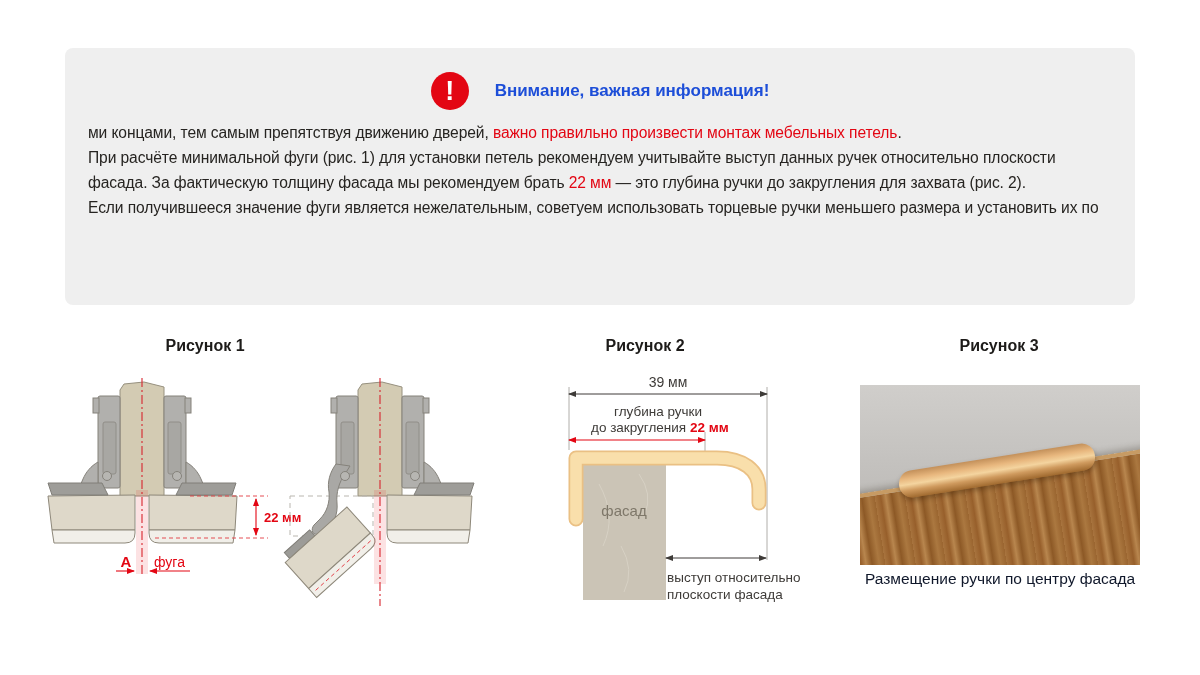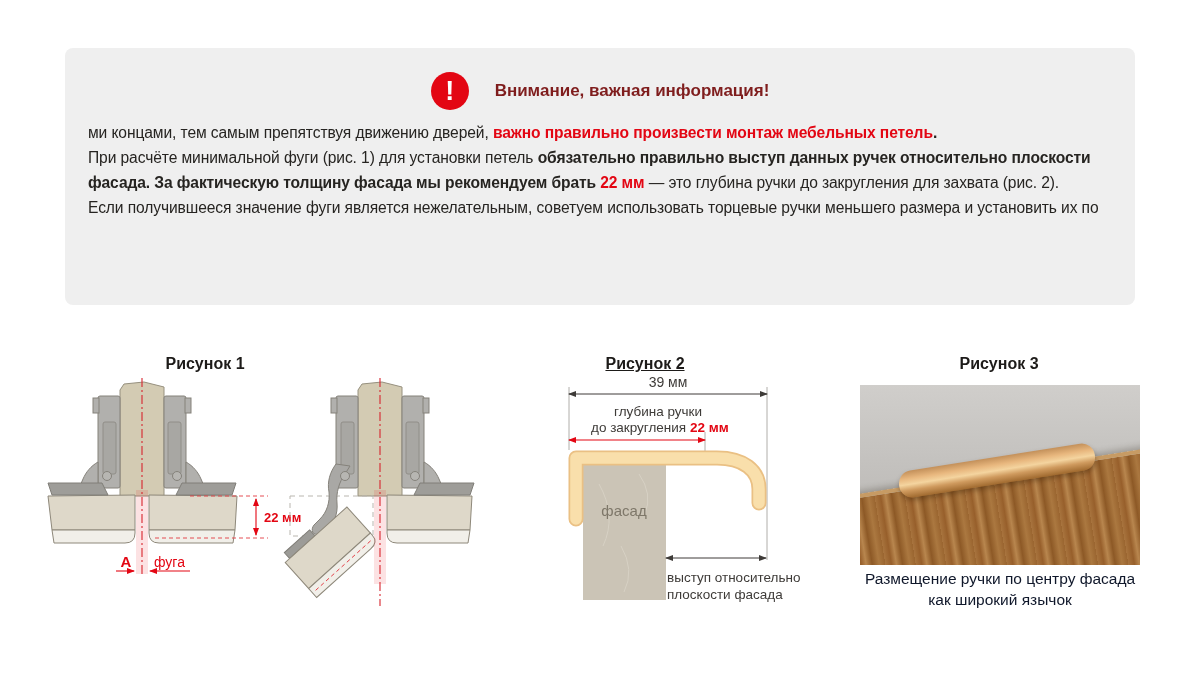--- a/index.html
+++ b/index.html
@@ -1,33 +1,33 @@
 <!DOCTYPE html>
 <html><head>
 <meta charset="utf-8">
 <style>
   html,body{margin:0;padding:0;background:#fff;}
   body{width:1200px;height:675px;position:relative;overflow:hidden;
        font-family:"Liberation Sans",sans-serif;color:#262421;}
-  .b{font-weight:bold;}
+  .b{font-weight:normal;}
   .r{color:#e30613;}
   
   .notice-box{position:absolute;left:65px;top:48px;width:1070px;height:257px;
               background:#efefef;border-radius:8px;}
   .notice-head{position:absolute;left:0;top:24px;width:100%;display:flex;
                justify-content:center;align-items:center;gap:26px;}
   .warn-icon{width:38px;height:38px;border-radius:50%;background:#e30613;color:#fff;
              font-weight:bold;font-size:27px;line-height:38px;text-align:center;flex:0 0 auto;}
-  .notice-title{font-size:17px;font-weight:bold;color:#7f1d1d;}
+  .notice-title{font-size:17px;font-weight:bold;color:#1d4ed8;}
   .notice-text{position:absolute;left:23px;top:72px;width:1035px;}
   .tline{margin:0;height:25px;line-height:25px;font-size:15.6px;white-space:nowrap;letter-spacing:-0.1px;}
   
-  .fig-title{position:absolute;top:355px;width:170px;text-align:center;
+  .fig-title{position:absolute;top:337px;width:170px;text-align:center;
              font-size:16px;font-weight:bold;color:#1d1b19;}
-  #fig1-title{left:120px;} #fig2-title{left:560px;text-decoration:underline;} #fig3-title{left:914px;}
+  #fig1-title{left:120px;} #fig2-title{left:560px;} #fig3-title{left:914px;}
   .figsvg{position:absolute;}
   #fig1-svg{left:40px;top:366px;}
   #fig2-svg{left:555px;top:370px;}
   
   text{font-family:"Liberation Sans",sans-serif;}
   .dk{fill:#3e3b38;} .rd{fill:#e30613;} .bold{font-weight:bold;}
   .dimline{stroke:#3e3b38;stroke-width:1;}
   .extline{stroke:#9c9a96;stroke-width:0.8;}
   .reddim{stroke:#e30613;stroke-width:1.1;}
   .reddash{stroke:#e23a42;stroke-width:0.9;stroke-dasharray:4,3;}
@@ -50,21 +50,21 @@
 </head>
 <body>
 
 <div class="notice-box">
   <div class="notice-head">
     <div class="warn-icon">!</div>
     <div class="notice-title">Внимание, важная информация!</div>
   </div>
   <div class="notice-text">
     <p class="tline"><span class="">ми концами, тем самым препятствуя движению дверей, </span><span class="b r">важно правильно произвести монтаж мебельных петель</span><span class="b ">.</span></p>
-    <p class="tline"><span class="">При расчёте минимальной фуги (рис. 1) для установки петель </span><span class="b ">обязательно правильно выступ данных ручек относительно плоскости</span></p>
+    <p class="tline"><span class="">При расчёте минимальной фуги (рис. 1) для установки петель </span><span class="b ">рекомендуем учитывайте выступ данных ручек относительно плоскости</span></p>
     <p class="tline"><span class="b ">фасада. За фактическую толщину фасада мы рекомендуем брать </span><span class="b r">22 мм</span><span class=""> — это глубина ручки до закругления для захвата (рис. 2).</span></p>
     <p class="tline"><span class="">Если получившееся значение фуги является нежелательным, советуем использовать торцевые ручки меньшего размера и установить их по</span></p>
   </div>
 </div>
 
 <div class="fig-title" id="fig1-title">Рисунок 1</div>
 <div class="fig-title" id="fig2-title">Рисунок 2</div>
 <div class="fig-title" id="fig3-title">Рисунок 3</div>
 
 <svg id="fig1-svg" class="figsvg" width="450" height="252" viewBox="0 0 450 252">
@@ -171,14 +171,13 @@
   <text class="dk" x="112" y="212" font-size="13.5">выступ относительно</text>
   <text class="dk" x="112" y="229" font-size="13.5">плоскости фасада</text>
 </svg>
 
 <div class="photo">
   <div class="wood"></div>
   <div class="copper-handle"></div>
 </div>
 <div class="photo-caption">
   <div>Размещение ручки по центру фасада</div>
-  <div>как широкий язычок</div>
 </div>
 
 </body></html>

